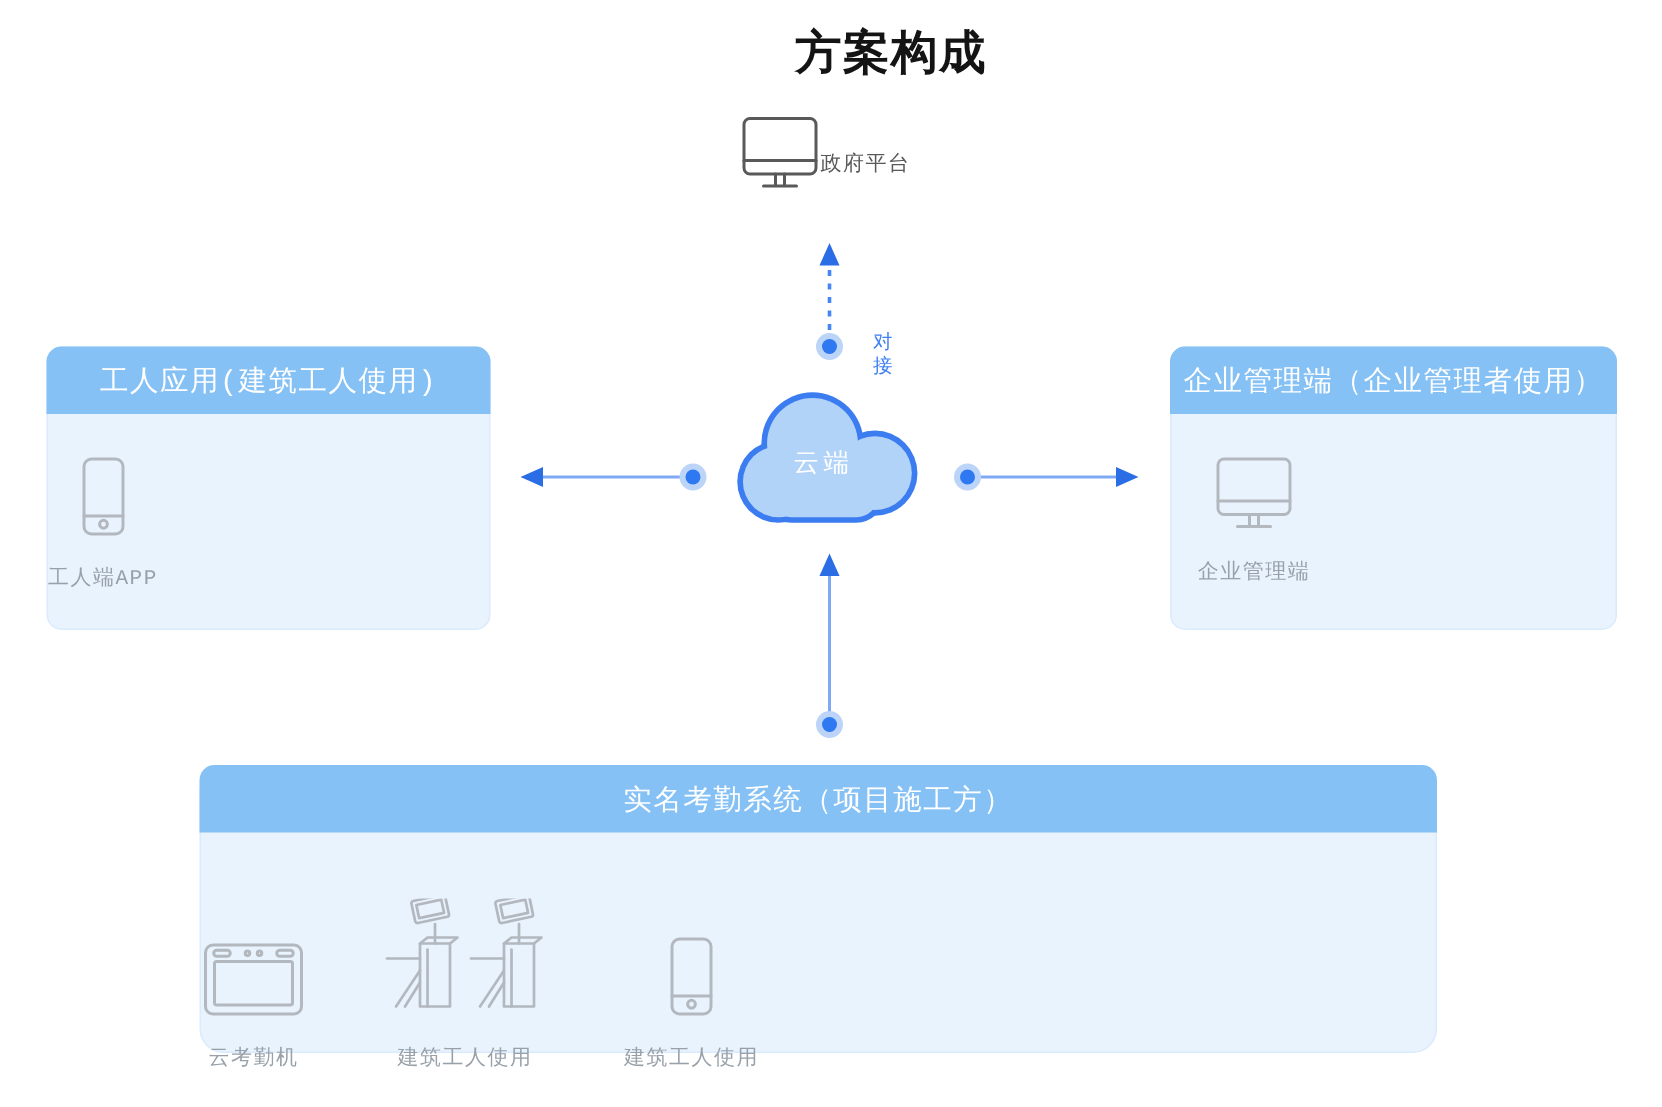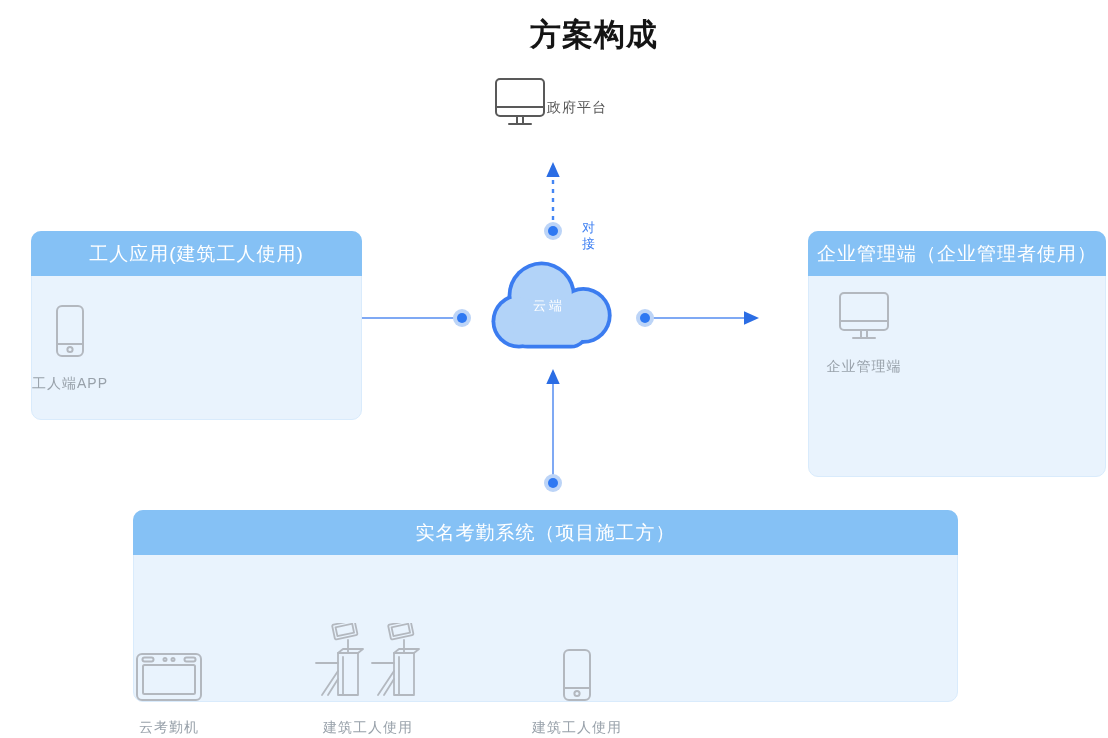--- a/index.html
+++ b/index.html
@@ -19,38 +19,38 @@
   .panel-header{
     height:45px;margin:-1px -1px 0 -1px;background:#85c1f5;
     border-radius:10px 10px 0 0;display:flex;align-items:center;justify-content:center;
     color:#ffffff;font-size:19px;letter-spacing:1px;
   }
   .panel-body{
     display:flex;align-items:flex-start;
   }
   .device{display:flex;flex-direction:column;align-items:center;}
   .device-label{margin-top:12px;font-size:14px;color:#98a1aa;letter-spacing:1px;white-space:nowrap;}
-  .panel-left{left:31px;top:231px;width:331px;height:189px;}
+  .panel-left{left:31px;top:231px;width:296px;height:189px;font-family:Liberation Mono, monospace;}
   .panel-left .panel-body{padding-top:27px;}
-  .panel-right{left:780px;top:231px;width:298px;height:246px;margin-left:28px;}
-  .panel-right .panel-body{padding-top:14px;gap:38px;}
+  .panel-right{left:780px;top:231px;width:298px;height:189px;}
+  .panel-right .panel-body{padding-top:27px;gap:38px;}
   .panel-right .device{width:110px;}
-  .panel-bottom{left:133px;top:510px;width:825px;height:192px;}
-  .panel-bottom .panel-body{padding-top:32px;gap:108px;align-items:flex-end;margin-top:36px;}
+  .panel-bottom{left:133px;top:510px;width:825px;height:192px;border-radius:16px;}
+  .panel-bottom .panel-body{padding-top:44px;gap:50px;align-items:flex-end;}
   
   .top-node{
     position:absolute;left:493px;top:76px;width:120px;
     display:flex;align-items:center;
   }
   .top-node-label{margin-top:8px;font-size:14px;color:#595959;letter-spacing:1px;}
   
   .cloud{position:absolute;left:483px;top:253px;width:140px;height:106px;}
   .cloud-label{
     position:absolute;left:0;top:44px;width:132px;text-align:center;
-    color:#ffffff;font-size:13px;letter-spacing:3px;
+    color:#ffffff;font-size:17px;letter-spacing:3px;
   }
   
   .connector-layer{position:absolute;left:0;top:0;pointer-events:none;}
   .link-label{
     position:absolute;left:581px;top:183px;width:15px;
     font-size:13px;line-height:16px;color:#3f80f2;
     word-break:break-all;text-align:center;letter-spacing:0;margin-top:37px;
   }
   
   .icon-dark{color:#595959;}

